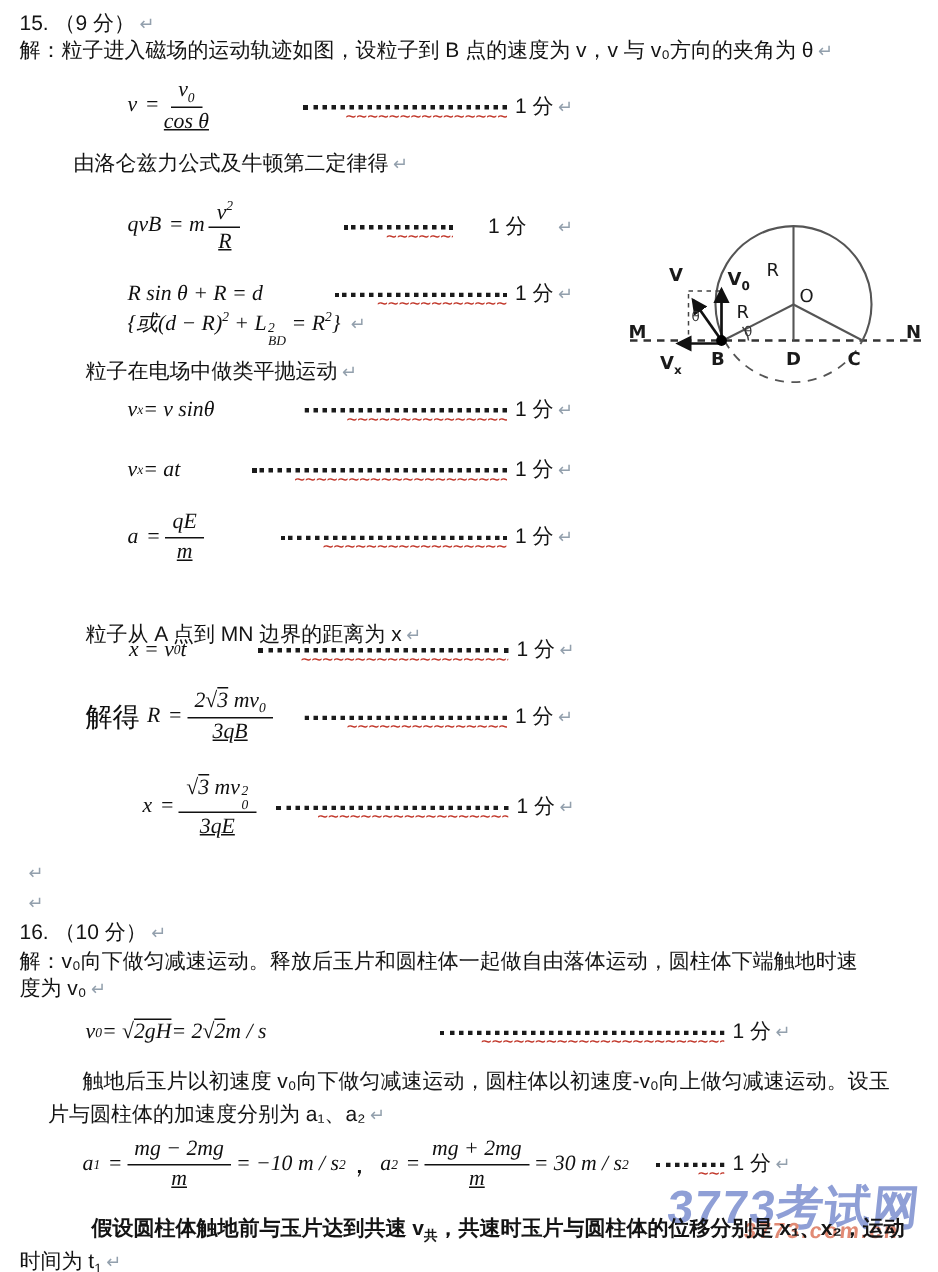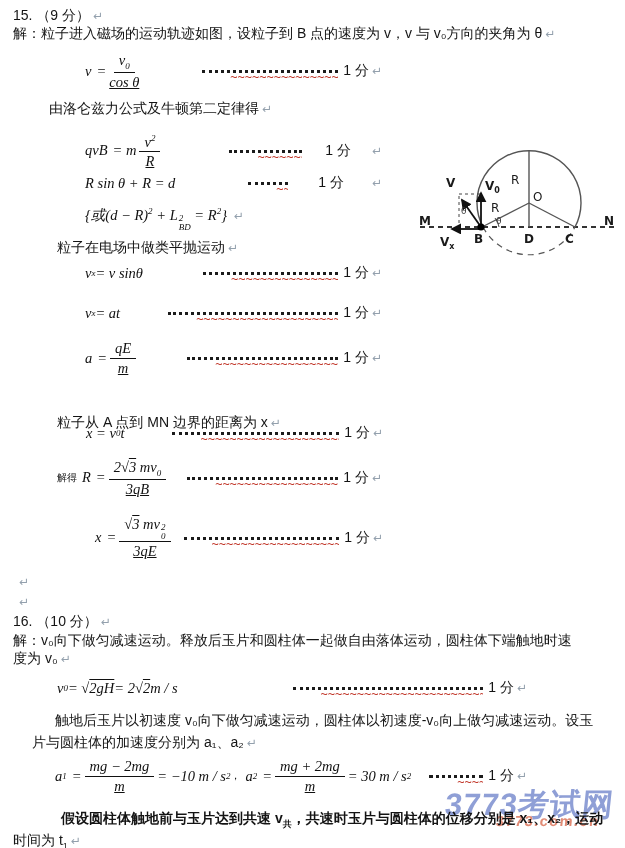--- a/index.html
+++ b/index.html
@@ -5,21 +5,21 @@
   html,body{margin:0;padding:0;background:#ffffff;}
   #page{position:relative;width:625px;height:848px;background:#ffffff;overflow:hidden;
         font-family:"Liberation Sans","DejaVu Sans",sans-serif;font-size:14px;color:#141414;}
   .line{position:absolute;white-space:nowrap;line-height:18px;}
   .pilcrow{color:#93a0ad;font-size:12px;margin-left:3px;font-family:"DejaVu Sans",sans-serif;font-style:normal;}
   
   .frow{position:absolute;display:flex;align-items:center;}
   .math{font-family:"Liberation Serif","DejaVu Serif",serif;font-style:italic;font-size:14.5px;
         white-space:nowrap;display:inline-flex;align-items:center;color:#101010;}
   .math .gap{display:inline-block;width:5px;}
-  .cjk{font-style:normal;font-family:"Liberation Sans","DejaVu Sans",sans-serif;font-size:10px;}
+  .cjk{font-style:normal;font-family:"Liberation Sans","DejaVu Sans",sans-serif;font-size:18px;}
   .frac{display:inline-flex;flex-direction:column;align-items:center;line-height:1.12;margin:0 3px;}
   .frac .num{border-bottom:1px solid #111;padding:0 5px 1px;}
   .frac .den{padding-top:1px;text-decoration:underline;}
   sub{font-size:9px;}
   sup{font-size:9px;}
   .ss{display:inline-flex;flex-direction:column;align-items:flex-start;font-size:9px;line-height:9px;
       font-style:italic;transform:translateY(1px);margin-left:1px;}
   .rad{text-decoration:overline;}
   
   .leader{flex:1;display:flex;flex-direction:column;margin:0 5px 0 48px;position:relative;top:4px;overflow:hidden;}
@@ -81,21 +81,21 @@
           </span>
       </span>
       <span class="leader">
           <span class="dotrow"></span>
           <span class="wavyrow">~~~~~~~~~~~~~~~~~~~~~~~~~~~~~~~~~~~~~~~~~~~~~~~~~~~~~~~~~~~~~~~~~~~~~~~~~~~~~~~~</span>
         </span>
       <span class="score">1 分</span>
         <span class="pilcrow">↵</span>
     </div>
 
-    <div class="frow" style="left:85px;top:172px;width:297px;height:22px;gap:25px;">
+    <div class="frow" style="left:85px;top:185px;width:297px;height:22px;">
       <span class="math">R sin θ + R = d</span>
       <span class="leader">
           <span class="dotrow"></span>
           <span class="wavyrow">~~~~~~~~~~~~~~~~~~~~~~~~~~~~~~~~~~~~~~~~~~~~~~~~~~~~~~~~~~~~~~~~~~~~~~~~~~~~~~~~</span>
         </span>
       <span class="score">1 分</span>
         <span class="pilcrow">↵</span>
     </div>
 
     <div class="line" style="left:85px;top:202px;">

